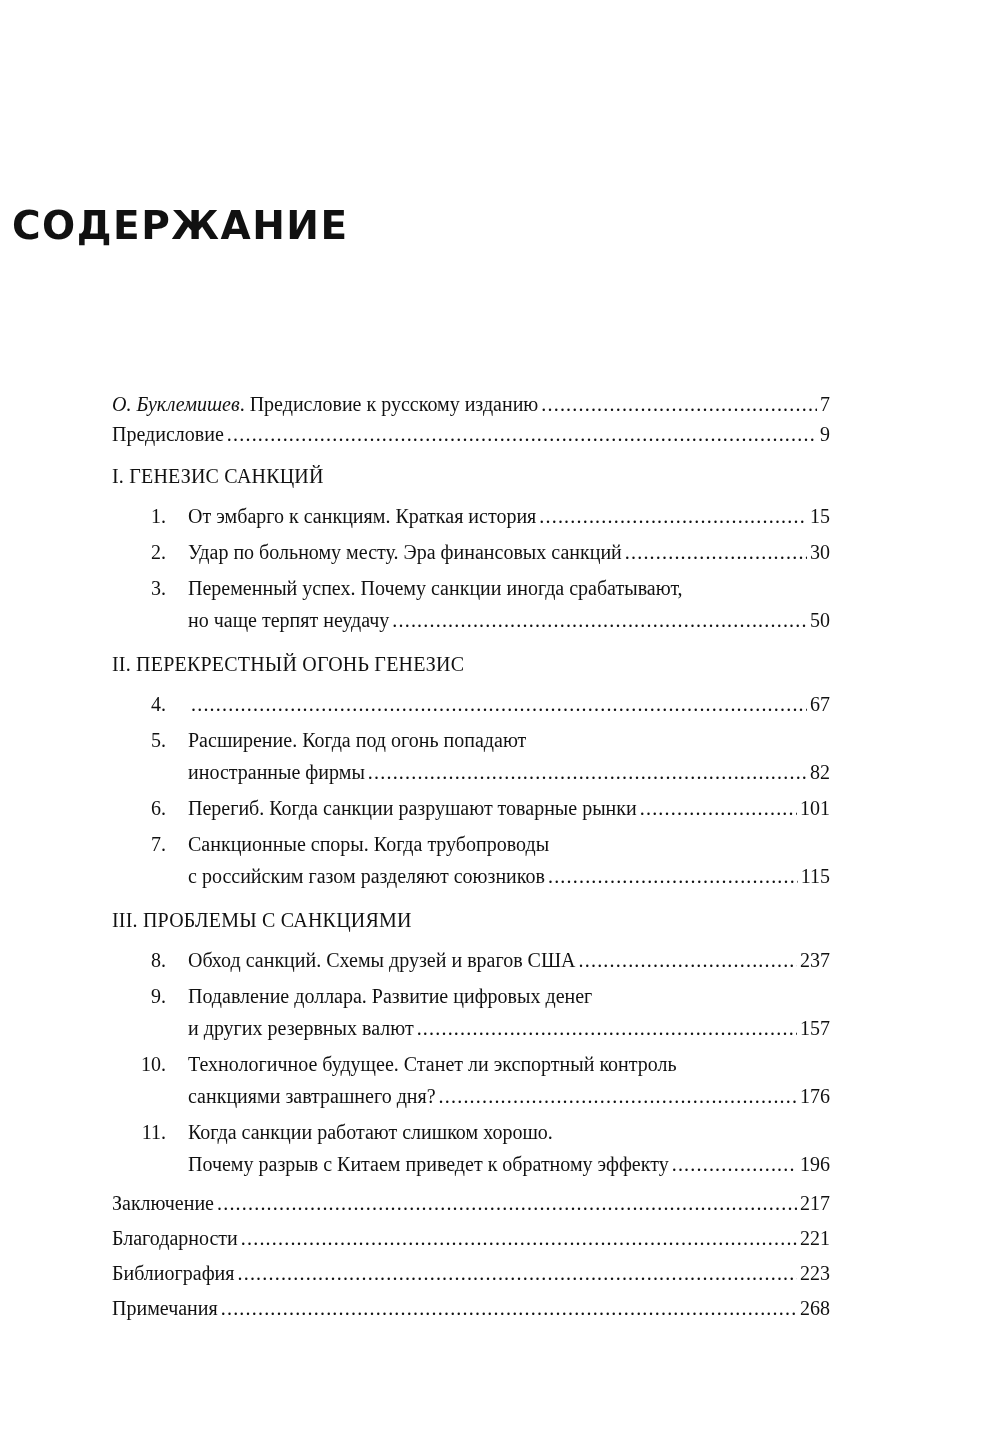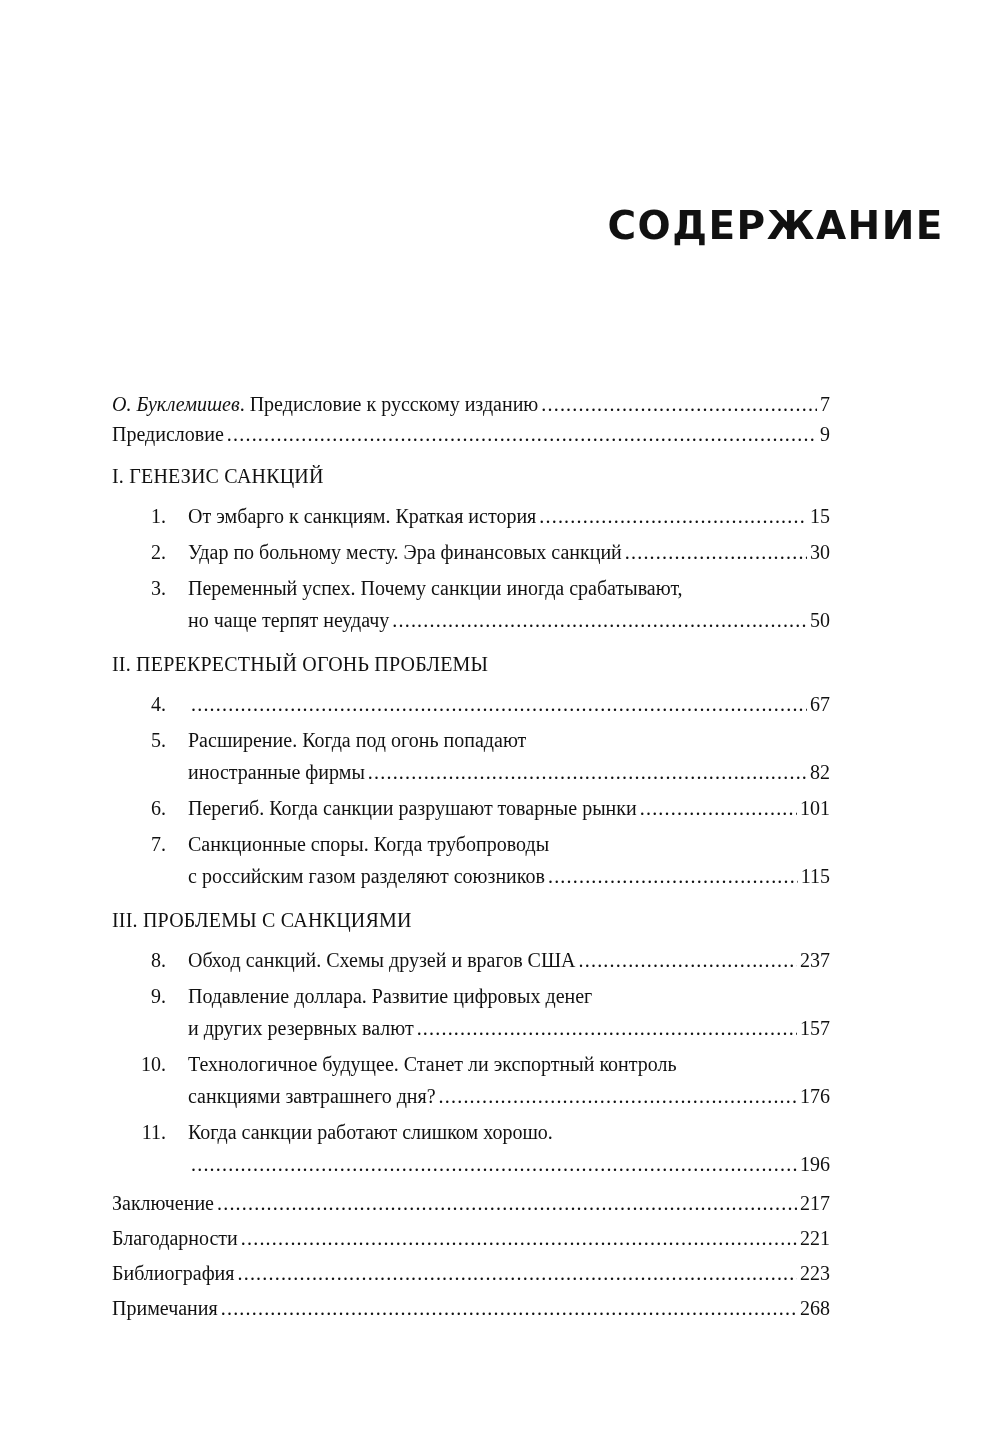--- a/index.html
+++ b/index.html
@@ -10,24 +10,24 @@
     body {
       width: 1000px;
       height: 1441px;
       position: relative;
       overflow: hidden;
       color: #111111;
       font-family: "Liberation Serif", "DejaVu Serif", serif;
     }
     .page-title {
       position: absolute;
-      left: 0;
+      left: 12px;
       width: 944px;
       top: 203px;
-      text-align: right;
+      text-align: left;
       font-family: "DejaVu Sans", "Liberation Sans", sans-serif;
       font-weight: bold;
       font-size: 39px;
       letter-spacing: 1.5px;
       color: #111111;
     }
     .toc {
       position: absolute;
       left: 112px;
       top: 390px;
@@ -126,21 +126,21 @@
   <div class="chapter ch-double">
     <span class="num">3.</span>
     <div class="line1">Переменный успех. Почему санкции иногда срабатывают,</div>
     <div class="entry">
       <span class="label">но чаще терпят неудачу</span>
       <span class="dots"></span>
       <span class="page">50</span>
     </div>
   </div>
 
-  <div class="part">II. ПЕРЕКРЕСТНЫЙ ОГОНЬ ПРОБЛЕМЫ</div>
+  <div class="part">II. ПЕРЕКРЕСТНЫЙ ОГОНЬ ГЕНЕЗИС</div>
 
   <div class="chapter ch-single">
     <span class="num">4.</span>
     <div class="entry">
       <span class="dots"></span>
       <span class="page">67</span>
     </div>
   </div>
   <div class="chapter ch-double">
     <span class="num">5.</span>
@@ -194,20 +194,21 @@
     <div class="entry">
       <span class="label">санкциями завтрашнего дня?</span>
       <span class="dots"></span>
       <span class="page">176</span>
     </div>
   </div>
   <div class="chapter ch-double">
     <span class="num">11.</span>
     <div class="line1">Когда санкции работают слишком хорошо.</div>
     <div class="entry">
+      <span class="label">Почему разрыв с Китаем приведет к обратному эффекту</span>
       <span class="dots"></span>
       <span class="page">196</span>
     </div>
   </div>
 
   <div class="entry back-entry">
     <span class="label">Заключение</span>
     <span class="dots"></span>
     <span class="page">217</span>
   </div>

